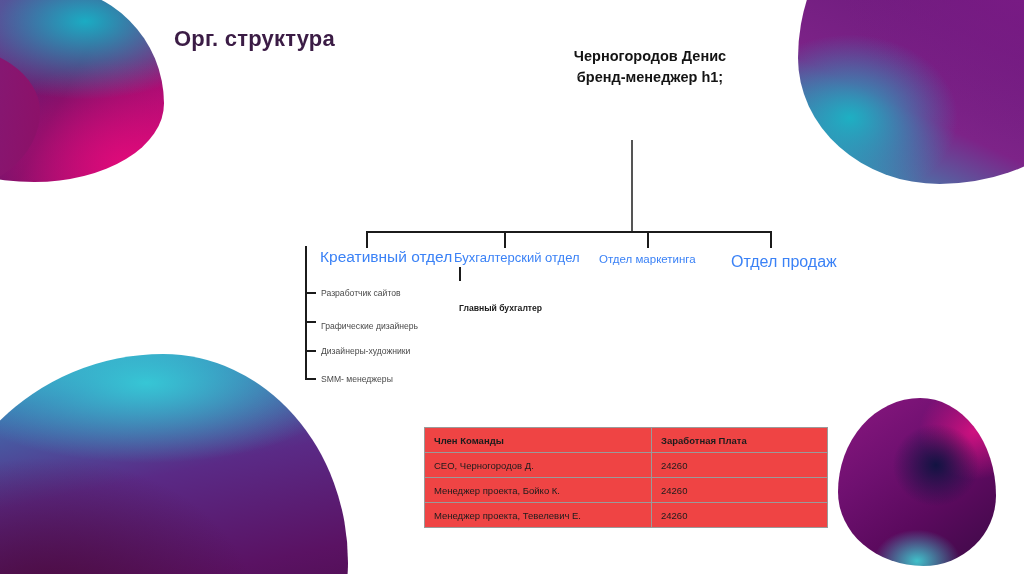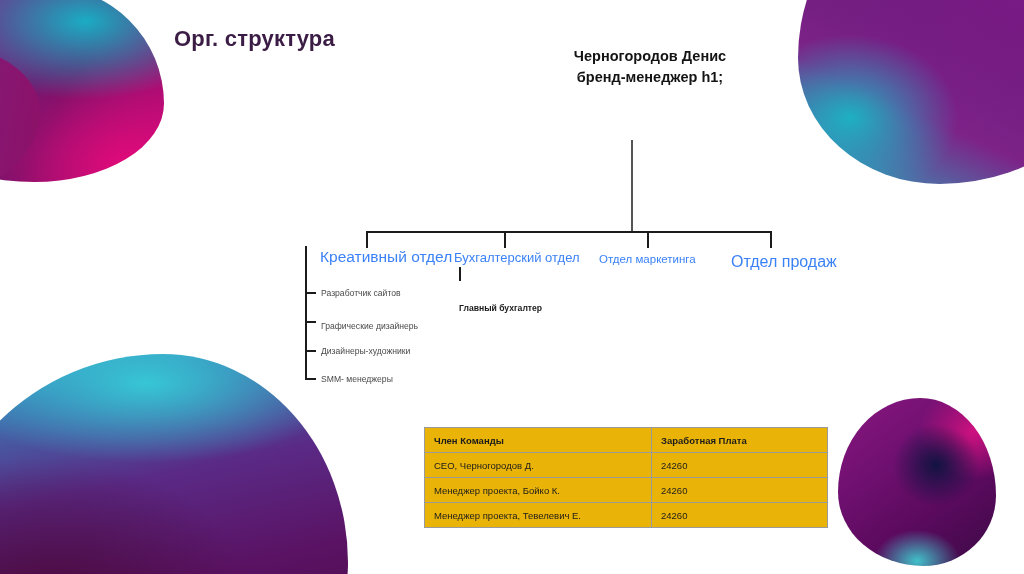--- a/index.html
+++ b/index.html
@@ -183,21 +183,21 @@
 
   
   #budget-table {
     position: absolute;
     left: 424px;
     top: 427px;
     width: 404px;
     border-collapse: collapse;
     font-size: 9.5px;
     color: #1c1c1c;
-    background: #eab308;
+    background: #ef4444;
     padding-left: 44px;
   }
   #budget-table td, #budget-table th {
     border: 1px solid #9a9a9a;
     padding: 6px 9px;
     text-align: left;
     font-weight: normal;
     height: 12px;
   }
   #budget-table thead th { font-weight: bold; }

